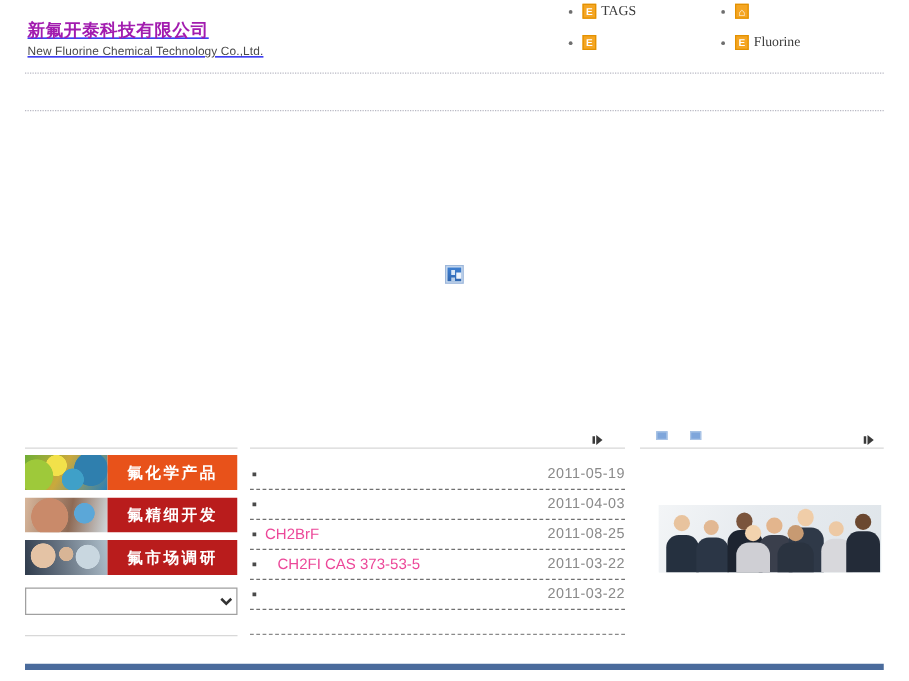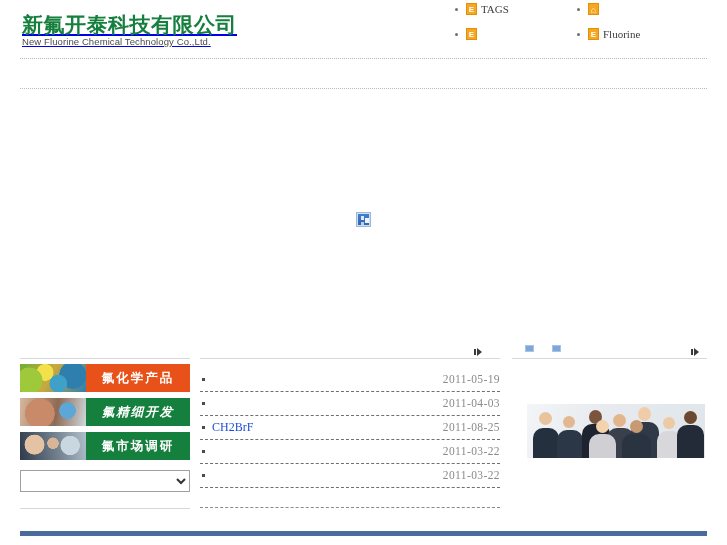--- a/index.html
+++ b/index.html
@@ -37,23 +37,23 @@
     margin-right: 6px;
   }
   .logo-mark svg { display: block; }
   .logo-text {
     display: flex;
     flex-direction: column;
     justify-content: flex-end;
     padding-bottom: 1px;
   }
   .logo-cn {
-    font-size: 21px;
+    font-size: 14px;
     font-weight: bold;
-    color: #15803d;
+    color: #a21caf;
     letter-spacing: 0.5px;
     line-height: 23px;
     white-space: nowrap;
   }
   .logo-en {
     font-size: 9.5px;
     color: #4a4a4a;
     line-height: 12px;
     letter-spacing: 0.1px;
     white-space: nowrap;
@@ -224,22 +224,22 @@
     align-items: center;
     justify-content: center;
   }
   .promo .bar span {
     color: #ffffff;
     font-size: 12.5px;
     font-weight: bold;
     letter-spacing: 2px;
   }
   .promo1 .bar { background: #e8521a; }
-  .promo2 .bar { background: #15803d; font-style: italic; }
-  .promo3 .bar { background: #15803d; font-family: Liberation Serif, serif; }
+  .promo2 .bar { background: #b91c1c; }
+  .promo3 .bar { background: #b91c1c; font-family: Liberation Serif, serif; }
 
   .thumb.t1 {
     background:
       radial-gradient(circle at 14% 60%, #9ec93a 0 22%, transparent 23%),
       radial-gradient(circle at 38% 30%, #f2e14a 0 18%, transparent 19%),
       radial-gradient(circle at 58% 70%, #3fa0c8 0 20%, transparent 21%),
       radial-gradient(circle at 80% 40%, #2f7fae 0 24%, transparent 25%),
       linear-gradient(120deg, #6fae35, #caa93c 45%, #2a7fb5);
   }
   .thumb.t2 {
@@ -306,42 +306,41 @@
     border-top: 1px solid #d8d8d8;
   }
   .news-list {
     list-style: none;
     margin: 0;
     padding: 0;
     position: absolute;
     top: 28px;
     left: 0;
     width: 300px;
-    font-family: Liberation Serif, serif;
   }
   .news-item {
     position: relative;
     height: 23px;
     line-height: 23px;
     border-bottom: 1px dashed #707070;
     padding-left: 12px;
     white-space: nowrap;
     overflow: hidden;
   }
   .news-item::before {
     content: "";
     position: absolute;
     left: 2px;
     top: 10px;
     width: 3px;
     height: 3px;
     background: #4a4a4a;
   }
   .news-title {
-    color: #1d4ed8;
+    color: #ec4899;
     font-size: 12px;
     text-decoration: none;
   }
   .news-title.indent { padding-left: 10px; }
   .news-date {
     position: absolute;
     right: 0;
     top: 0;
     color: #8a8a8a;
     font-size: 11.5px;
@@ -529,20 +528,21 @@
       </li>
       <li class="news-item">
         <a class="news-title" href="#"></a>
         <span class="news-date">2011-04-03</span>
       </li>
       <li class="news-item">
         <a class="news-title" href="#">CH2BrF</a>
         <span class="news-date">2011-08-25</span>
       </li>
       <li class="news-item">
+        <a class="news-title indent" href="#">CH2FI CAS 373-53-5</a>
         <span class="news-date">2011-03-22</span>
       </li>
       <li class="news-item">
         <span class="news-date">2011-03-22</span>
       </li>
     </ul>
   </div>
 
   <div class="col-right">
     <div class="right-head">

